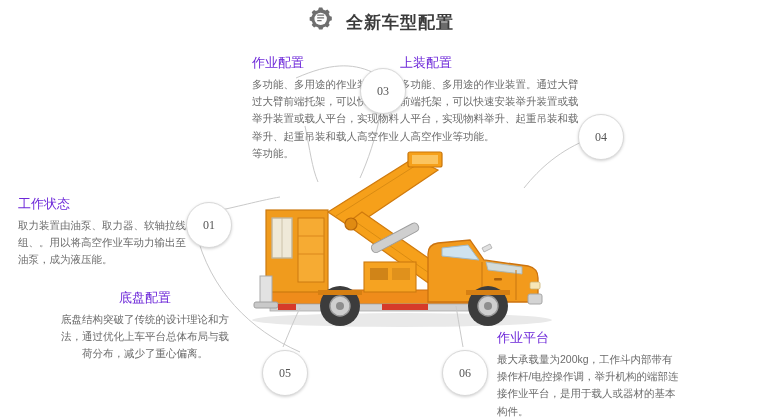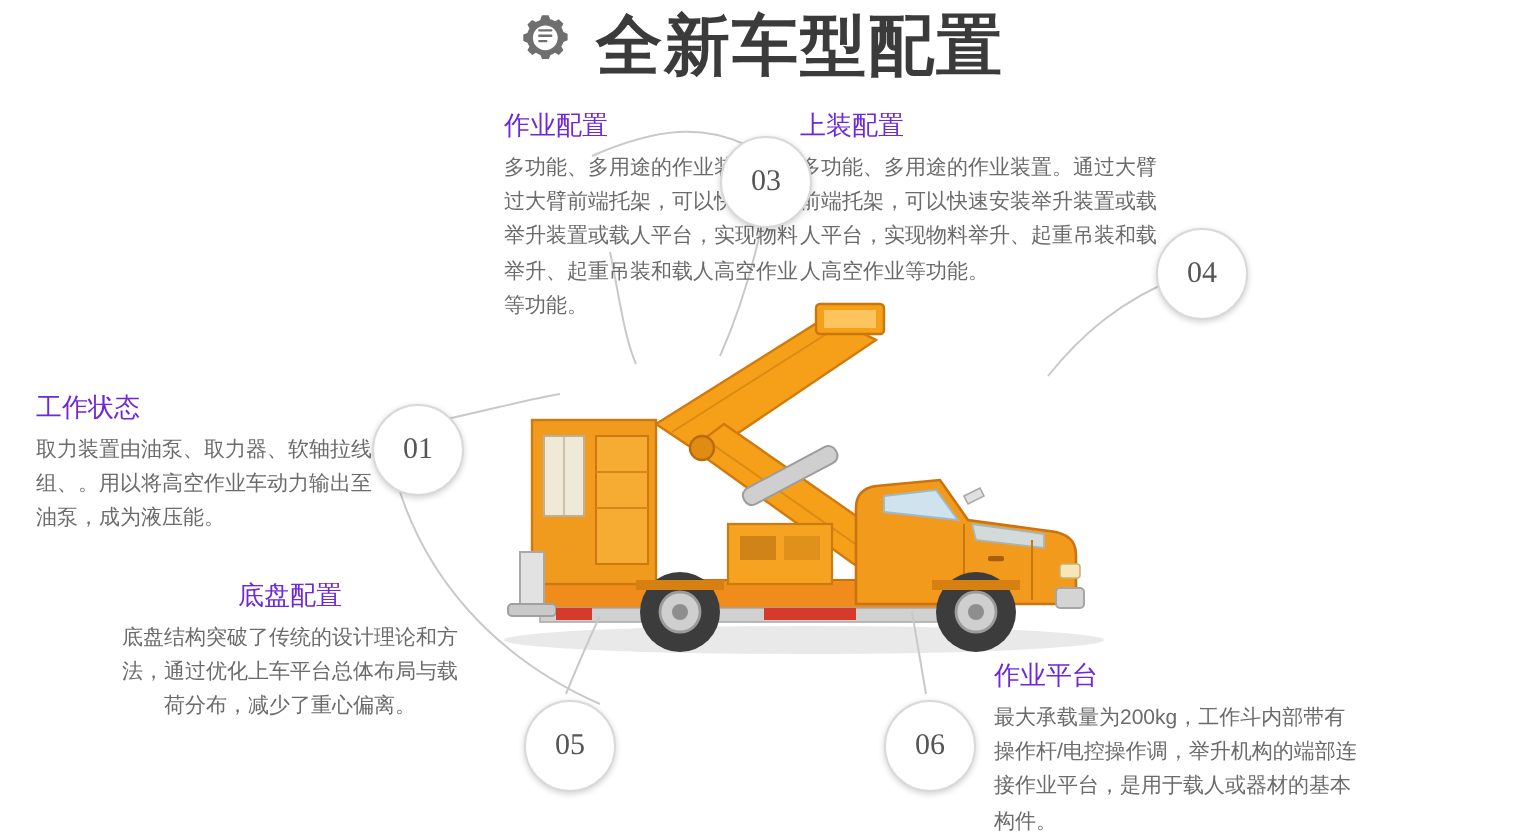--- a/index.html
+++ b/index.html
@@ -15,36 +15,36 @@
   
   .header{
     position:absolute;left:0;top:0;width:760px;height:44px;
     display:flex;align-items:center;justify-content:center;gap:10px;
   }
   .header .gear{
     width:30px;height:30px;position:relative;
   }
   .header .gear svg{display:block;}
   .header .title{
-    font-size:33px;font-weight:bold;color:#3b3b3b;letter-spacing:1px;
+    font-size:17px;font-weight:bold;color:#3b3b3b;letter-spacing:1px;
     line-height:1;
   }
 
   
   .truck{
     position:absolute;left:232px;top:150px;width:330px;height:180px;
   }
 
   
   .node{
     position:absolute;width:44px;height:44px;border-radius:50%;
     background:#ffffff;border:1px solid #d9d9d9;
     box-shadow:0 1px 3px rgba(0,0,0,.18);
     display:flex;align-items:center;justify-content:center;
-    font-size:15px;color:#555;font-family:"Liberation Serif",serif;
+    font-size:12px;color:#555;font-family:"Liberation Serif",serif;
     z-index:6;
   }
 
   
   .block{position:absolute;z-index:5;}
   .block .h{
     font-size:13px;font-weight:normal;color:#6d28d9;margin-bottom:5px;
     line-height:1.2;
   }
   .block .p{

